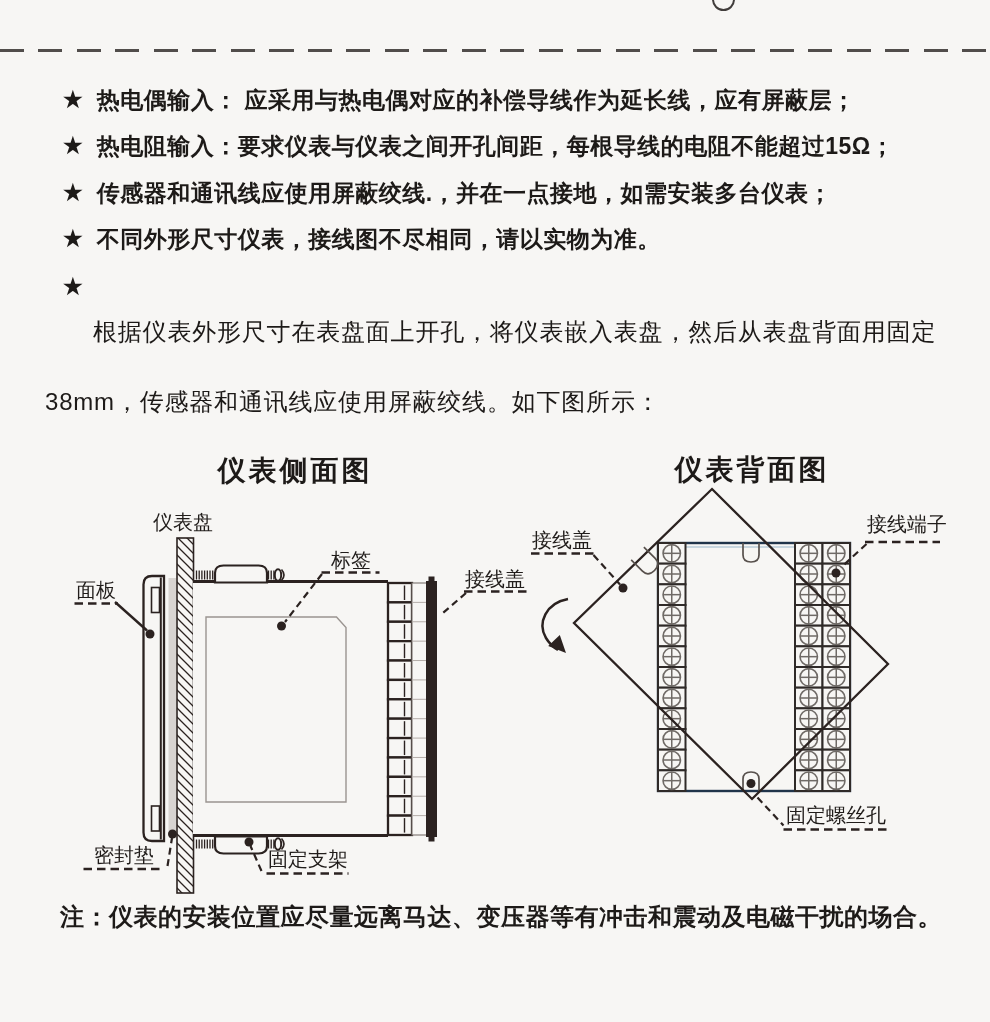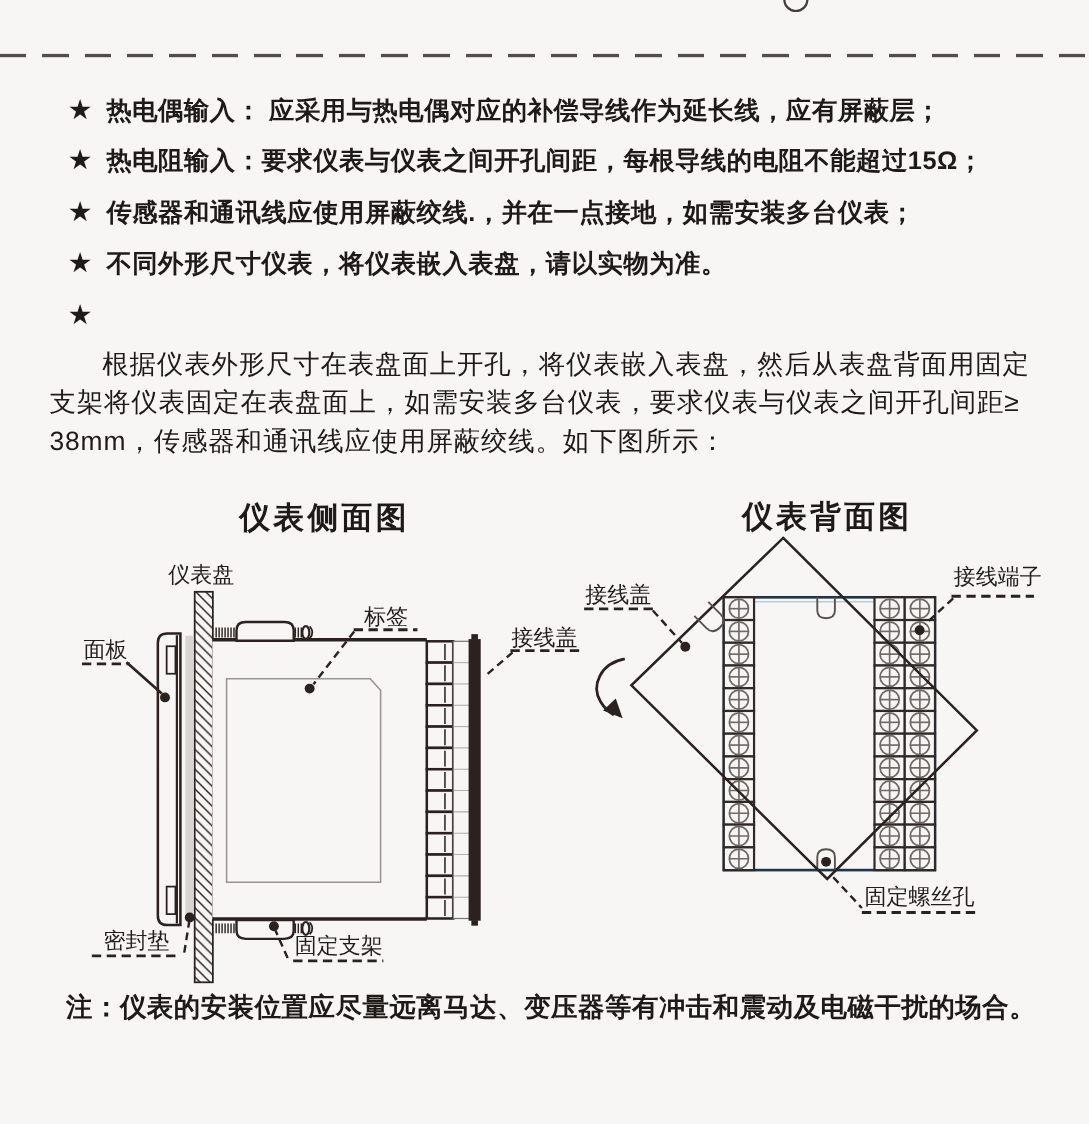--- a/index.html
+++ b/index.html
@@ -35,29 +35,28 @@
   <div class="row" style="top:131px">
     <span class="star">★</span>
     <span class="btxt">热电阻输入：要求仪表与仪表之间开孔间距，每根导线的电阻不能超过15Ω；</span>
   </div>
   <div class="row" style="top:178px">
     <span class="star">★</span>
     <span class="btxt">传感器和通讯线应使用屏蔽绞线.，并在一点接地，如需安装多台仪表；</span>
   </div>
   <div class="row" style="top:224px">
     <span class="star">★</span>
-    <span class="btxt">不同外形尺寸仪表，将仪表嵌入表盘，请以实物为准。</span>
+    <span class="btxt">不同外形尺寸仪表，接线图不尽相同，请以实物为准。</span>
   </div>
 
   <div class="row" style="top:272px">
     <span class="star">★</span>
   </div>
 
   <div class="para" style="top:317px;left:93px">根据仪表外形尺寸在表盘面上开孔，将仪表嵌入表盘，然后从表盘背面用固定</div>
-  <div class="para" style="top:352px">支架将仪表固定在表盘面上，如需安装多台仪表，要求仪表与仪表之间开孔间距≥</div>
   <div class="para" style="top:387px">38mm，传感器和通讯线应使用屏蔽绞线。如下图所示：</div>
 
   <svg id="fig" width="990" height="470" viewBox="0 435 990 470">
     <defs>
       <pattern id="hatch" width="9" height="9" patternUnits="userSpaceOnUse">
         <path d="M-1,8 L1,10 M0,0 L9,9 M8,-1 L10,1" stroke="#2b2220" stroke-width="1.3"></path>
       </pattern>
     </defs>
 
     <g>

